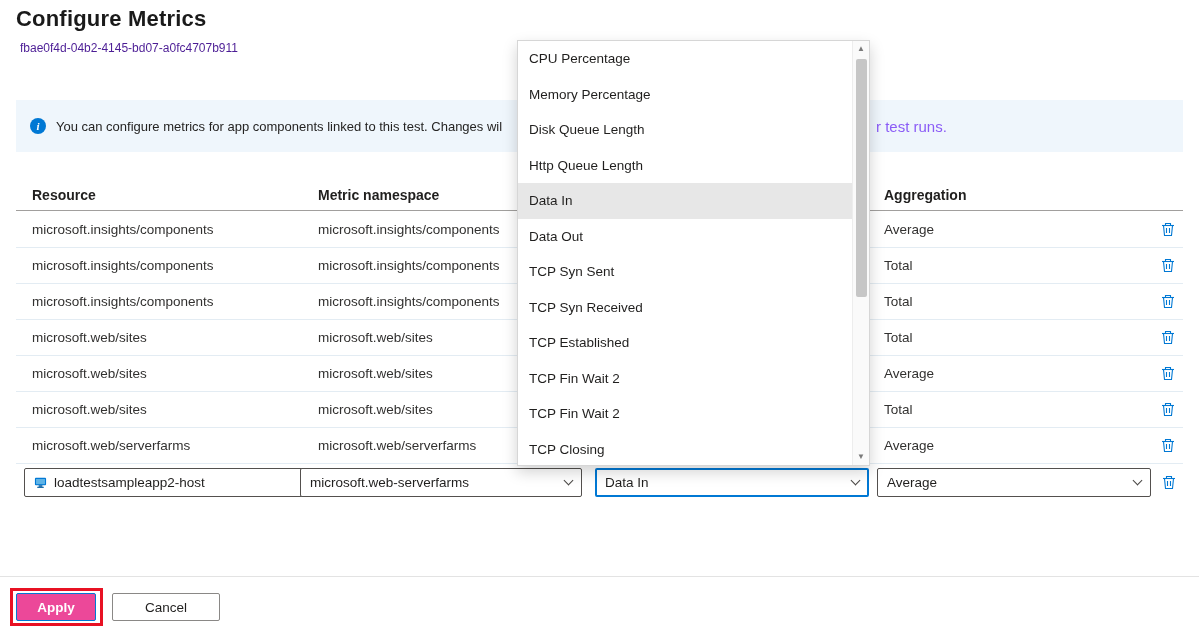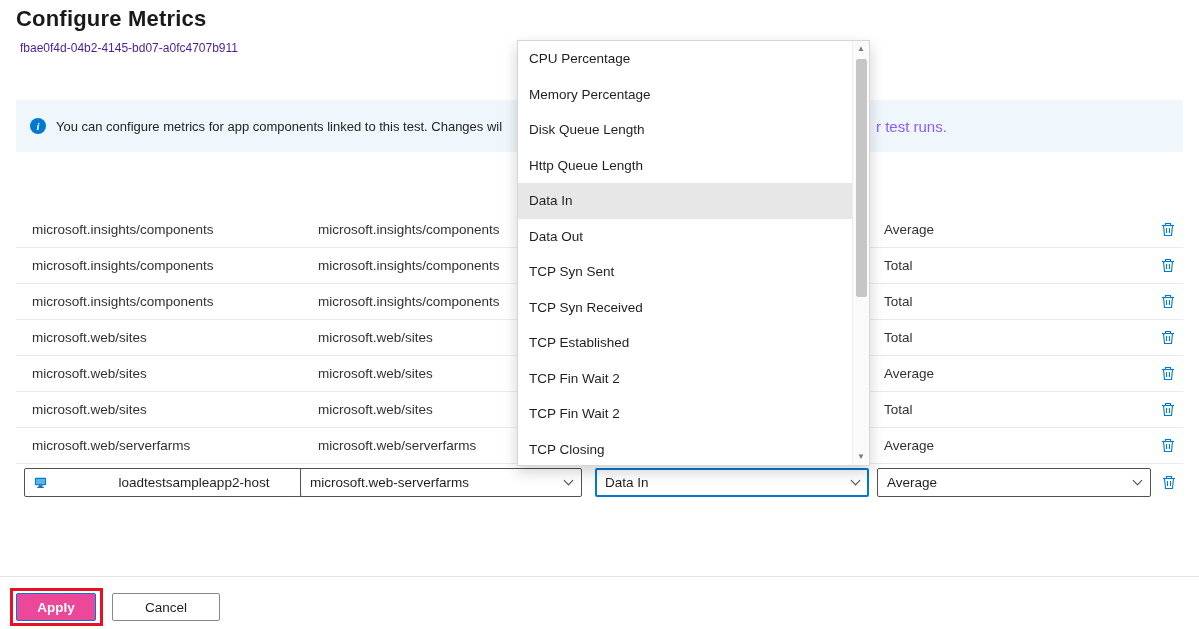--- a/index.html
+++ b/index.html
@@ -23,21 +23,21 @@
   .row span.cell { position:absolute; top:0; line-height:35px; font-size:13.5px; color:#323130; white-space:nowrap; }
   .c-res { left:16px; }
   .c-ns  { left:302px; }
   .c-agg { left:868px; }
   .trash { position:absolute; left:1142px; top:50%; transform:translateY(-50%); width:20px; height:20px; display:flex; align-items:center; justify-content:center; cursor:pointer; }
 
   
   .select { position:absolute; height:29px; background:#fff; border:1px solid #53504e; border-radius:2px; display:flex; align-items:center; padding:0 9px; font-size:13.5px; color:#201f1e; cursor:pointer; }
   .select .sel-text { flex:1; white-space:nowrap; overflow:hidden; }
   .chevron { flex:none; width:7px; height:7px; border-right:1.6px solid #484644; border-bottom:1.6px solid #484644; transform:rotate(45deg); margin-left:8px; margin-top:-4px; }
-  .sel-resource { left:24px;  top:468px; width:335px;text-align:center; }
+  .sel-resource { left:24px;  top:468px; width:335px; }
   .sel-namespace{ left:300px; top:468px; width:282px; }
   .sel-metric   { left:595px; top:468px; width:274px; border:2px solid #0078d4; padding:0 8px; }
   .sel-agg      { left:877px; top:468px; width:274px; }
   .res-icon { flex:none; margin-right:7px; display:flex; }
   .edit-trash { position:absolute; left:1158px; top:469px; width:22px; height:26px; display:flex; align-items:center; justify-content:center; cursor:pointer; }
 
   
   .dropdown { position:absolute; left:517px; top:40px; width:353px; height:426px; background:#fff; border:1px solid #d6d6d6; box-shadow:0 6px 14px rgba(0,0,0,.18); z-index:20; }
   .dd-list { position:absolute; top:0; left:0; right:17px; bottom:0; }
   .dd-item { height:35.5px; line-height:35.5px; padding-left:11px; font-size:13.5px; color:#201f1e; cursor:pointer; white-space:nowrap; }
@@ -61,20 +61,25 @@
 
   <div class="title">Configure Metrics</div>
   <div class="subtitle">fbae0f4d-04b2-4145-bd07-a0fc4707b911</div>
 
   <div class="banner">
     <span class="info-icon">i</span>
     <span class="banner-text">You can configure metrics for app components linked to this test. Changes wil</span>
     <span class="banner-text-right">r test runs.</span>
   </div>
 
+  <div class="thead">
+    <span class="c-res">Resource</span>
+    <span class="c-ns">Metric namespace</span>
+    <span class="c-agg">Aggregation</span>
+  </div>
 
   <div class="rows">
 
     <div class="row">
       <span class="cell c-res">microsoft.insights/components</span>
       <span class="cell c-ns">microsoft.insights/components</span>
       <span class="cell c-agg">Average</span>
       <span class="trash">
           <svg width="14" height="15" viewBox="0 0 14 15" fill="none" stroke="#0078d4" stroke-width="1.1">
             <path d="M1 3.5h12"></path>

